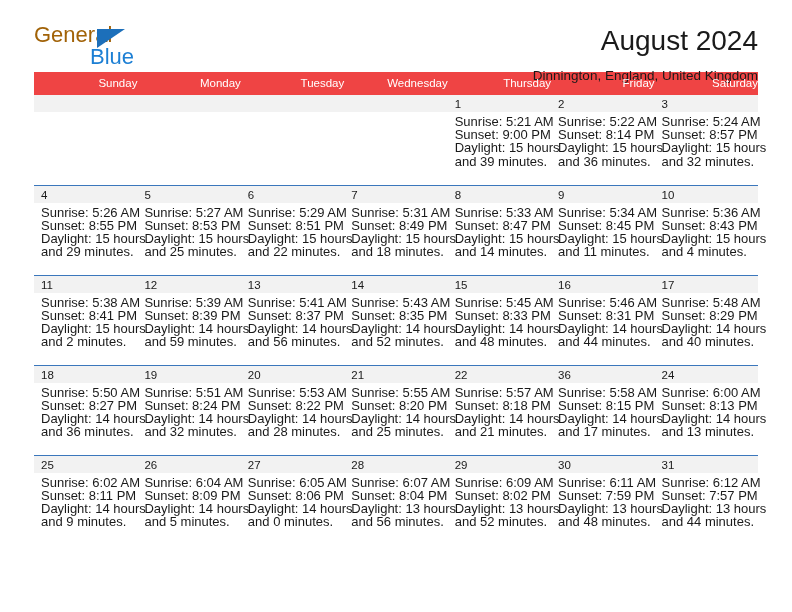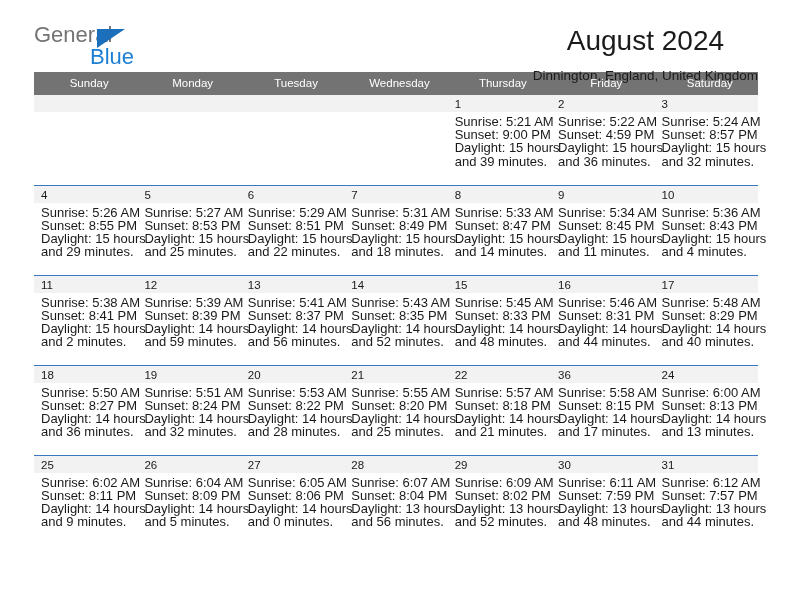--- a/index.html
+++ b/index.html
@@ -36,21 +36,21 @@
     height: 46px;
     line-height: 1;
     user-select: none;
   }
   .logo-general {
     position: absolute;
     left: 0;
     top: 0;
     font-size: 22px;
     letter-spacing: 0px;
-    color: #737373;
+    color: #a16207;
     font-family: "Liberation Sans", sans-serif;
   }
   .logo-tri {
     position: absolute;
     left: 63px;
     top: 5px;
     width: 0;
     height: 0;
     border-left: 28px solid #1c6fba;
     border-bottom: 19px solid transparent;
@@ -67,41 +67,40 @@
   .title-block {
     text-align: right;
     padding-top: 0px;
   }
   .cal-title {
     font-size: 28px;
     font-weight: normal;
     color: #1a1a1a;
     line-height: 34px;
     margin: 0;
-    text-align: center;
   }
   .cal-subtitle {
     font-size: 13.5px;
     color: #1a1a1a;
     line-height: 20px;
     margin: 8px 0 4px 0;
   }
 
   
   .calendar {
     width: 724px;
     border-collapse: collapse;
     table-layout: fixed;
   }
   .calendar th {
-    background: #737373;
+    background: #ef4444;
     color: #ffffff;
     font-size: 11.5px;
     font-weight: normal;
-    text-align: center;
+    text-align: right;
     padding: 5px 0 6px 7px;
     height: 21px;
     border: none;
   }
   .calendar td {
     width: 103.43px;
     height: 90px;
     vertical-align: top;
     padding: 0;
     border-top: 1px solid #3b77bc;
@@ -179,21 +178,21 @@
               <div>Sunrise: 5:21 AM</div>
               <div>Sunset: 9:00 PM</div>
               <div>Daylight: 15 hours</div>
               <div>and 39 minutes.</div>
             </div>
           </td>
           <td class="">
             <div class="daynum-strip">2</div>
             <div class="cell-body">
               <div>Sunrise: 5:22 AM</div>
-              <div>Sunset: 4:59 PM</div>
+              <div>Sunset: 8:14 PM</div>
               <div>Daylight: 15 hours</div>
               <div>and 36 minutes.</div>
             </div>
           </td>
           <td class="">
             <div class="daynum-strip">3</div>
             <div class="cell-body">
               <div>Sunrise: 5:24 AM</div>
               <div>Sunset: 8:57 PM</div>
               <div>Daylight: 15 hours</div>

